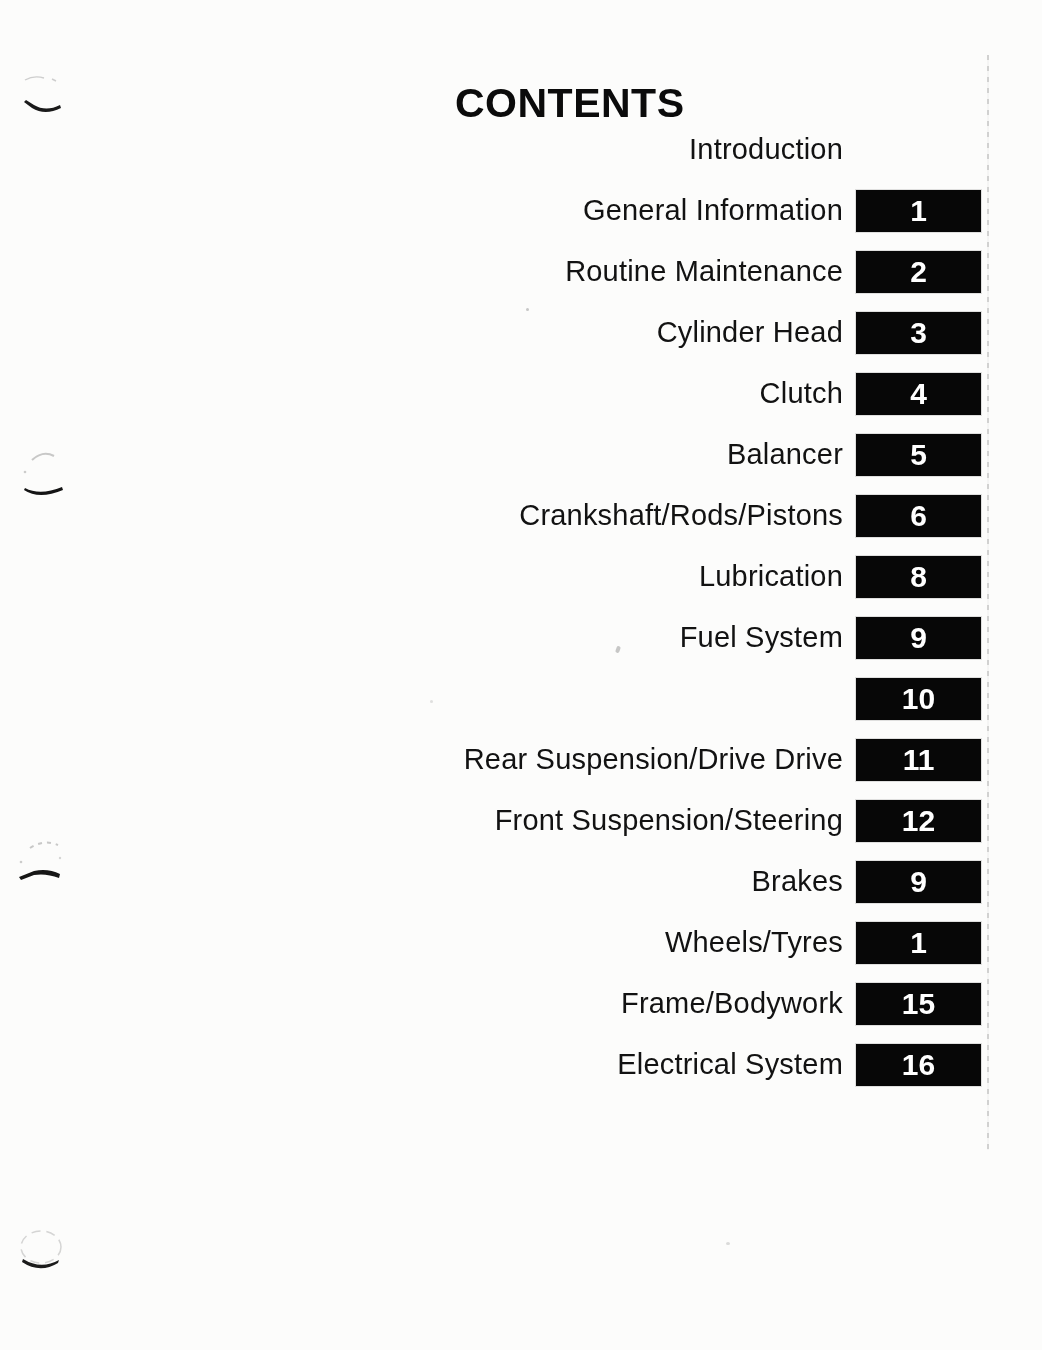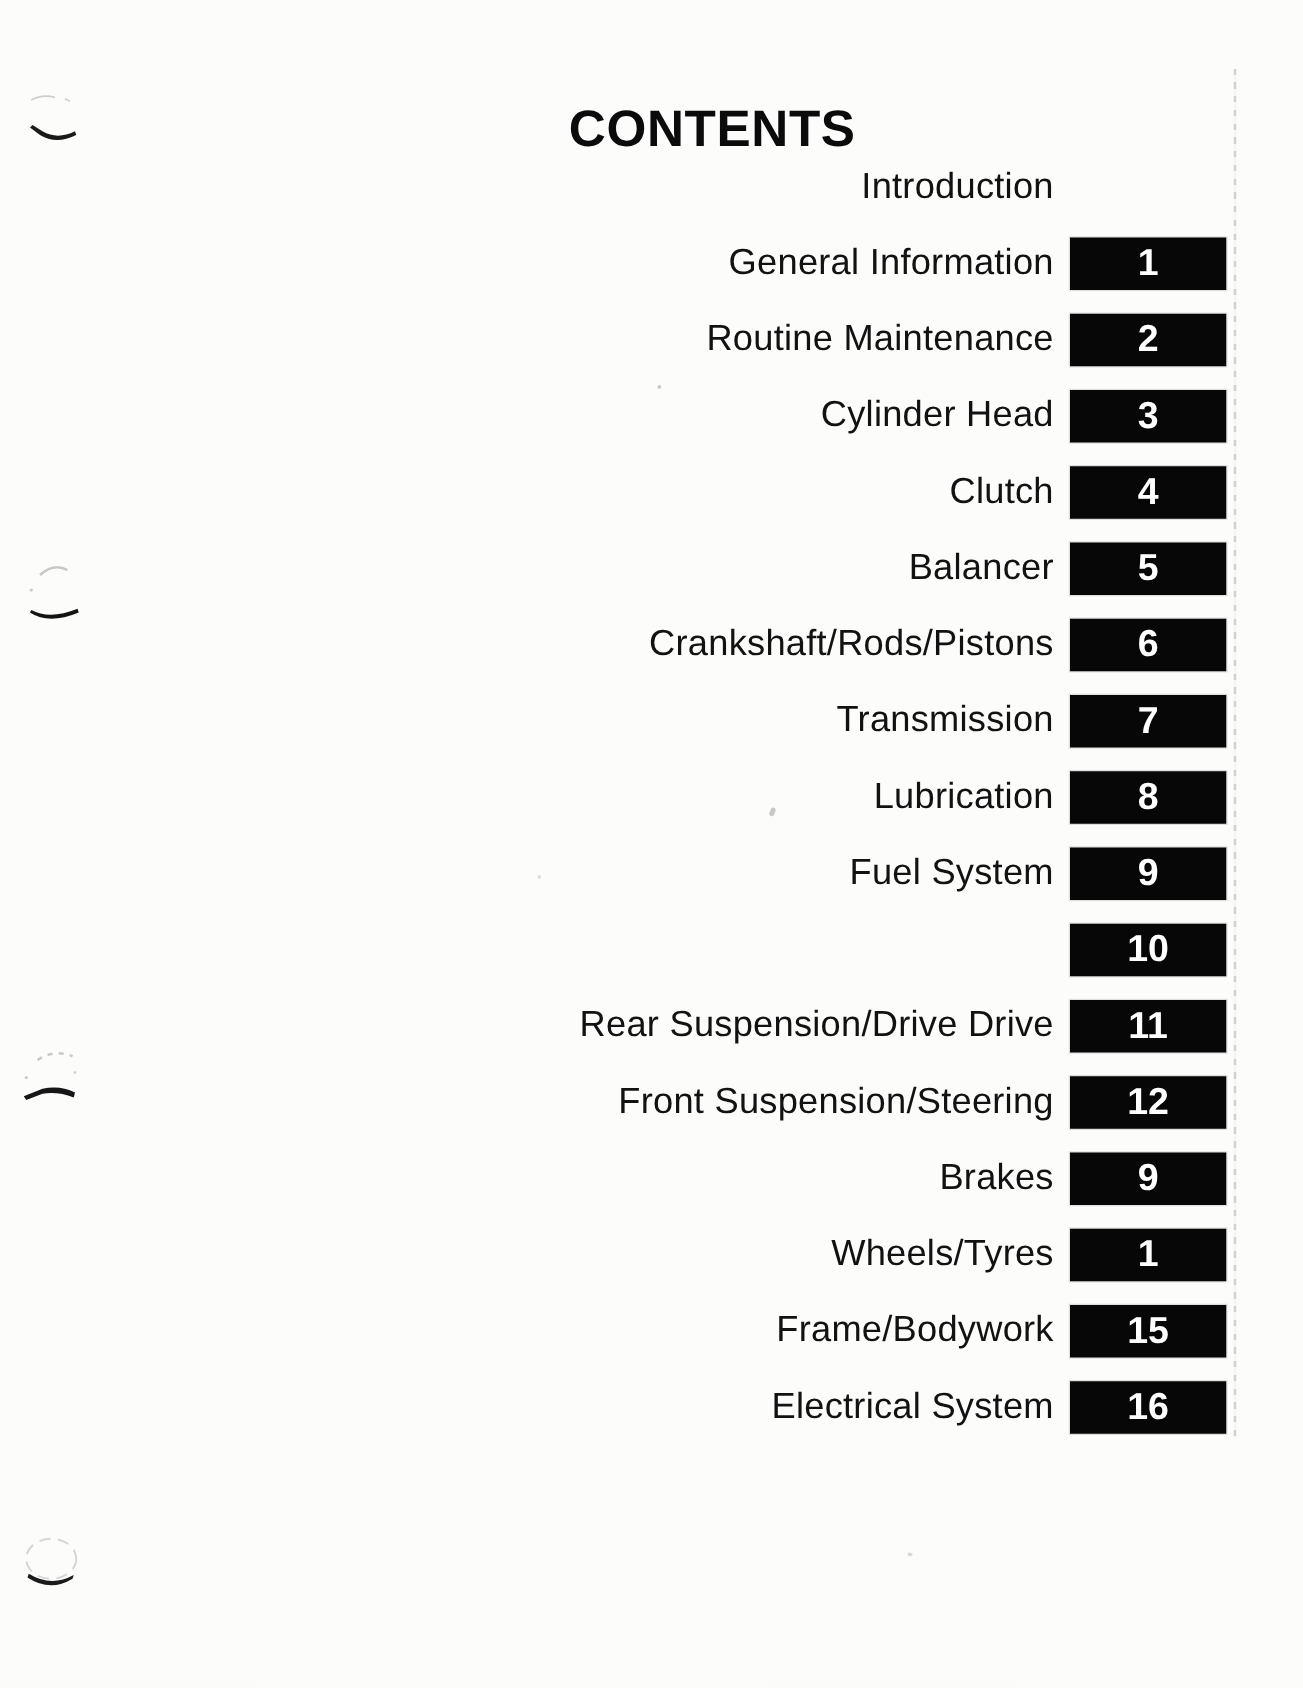--- a/index.html
+++ b/index.html
@@ -124,26 +124,20 @@
         </span>
     </div>
 
     <div class="toc-row">
       <span class="toc-label">Crankshaft/Rods/Pistons</span>
       <span class="chapter-tab">
           <span>6</span>
         </span>
     </div>
 
-    <div class="toc-row">
-      <span class="toc-label">Transmission</span>
-      <span class="chapter-tab">
-          <span>7</span>
-        </span>
-    </div>
 
     <div class="toc-row">
       <span class="toc-label">Lubrication</span>
       <span class="chapter-tab">
           <span>8</span>
         </span>
     </div>
 
     <div class="toc-row">
       <span class="toc-label">Fuel System</span>

